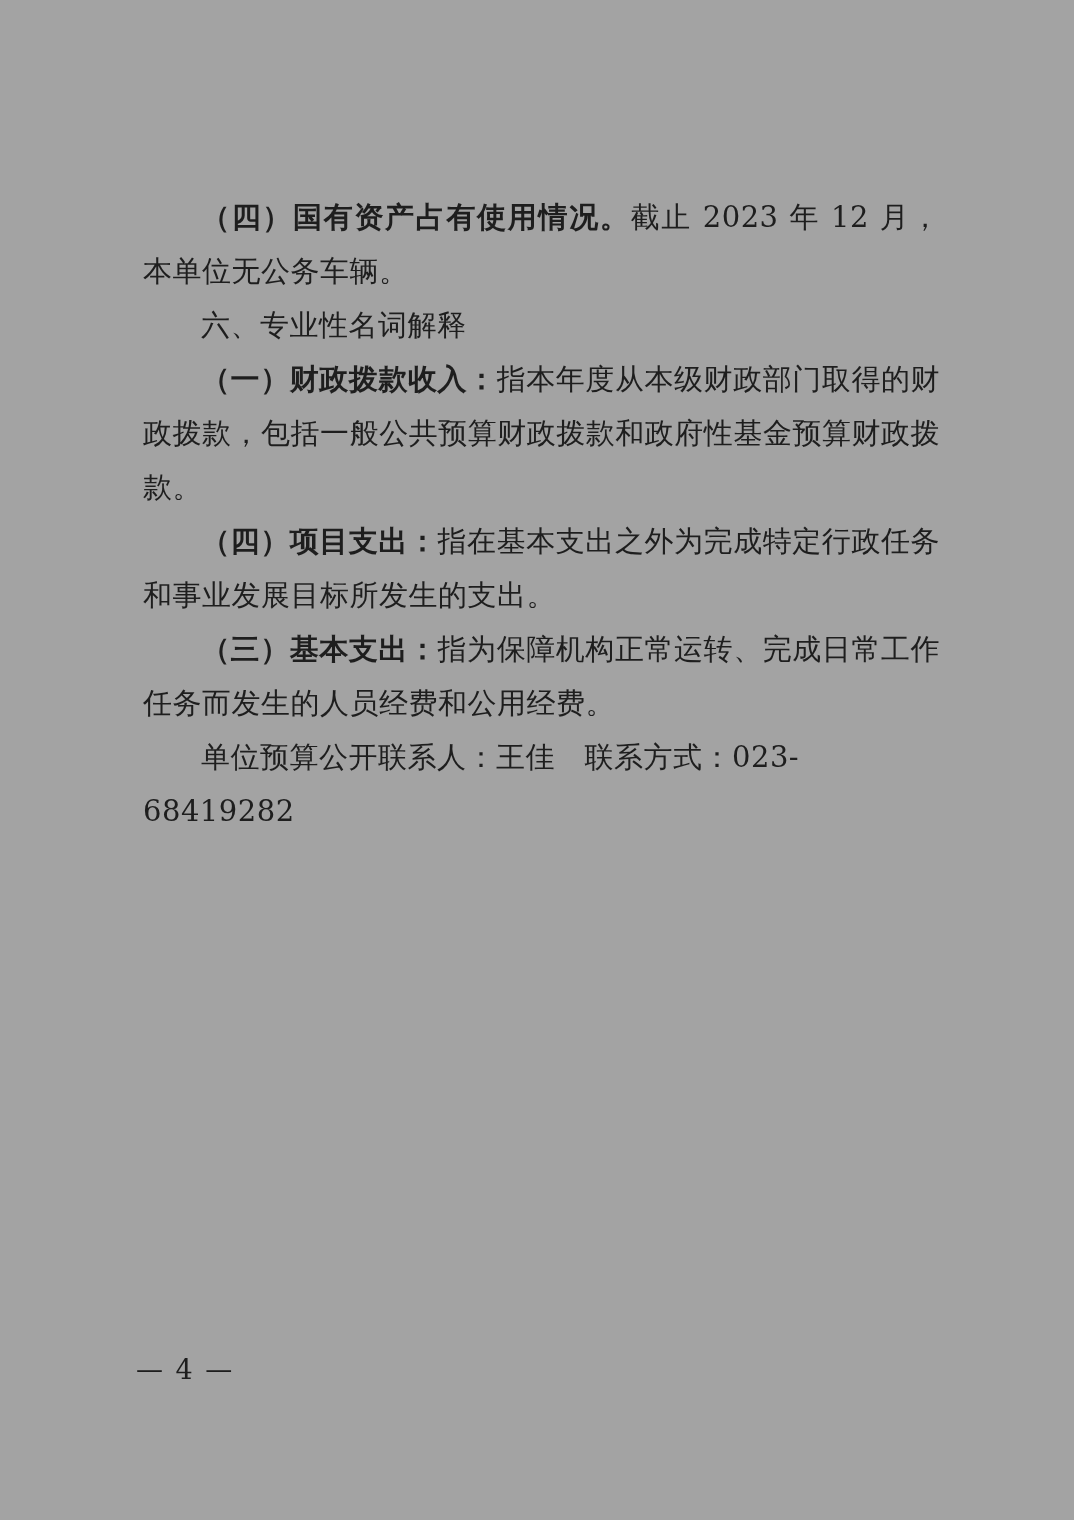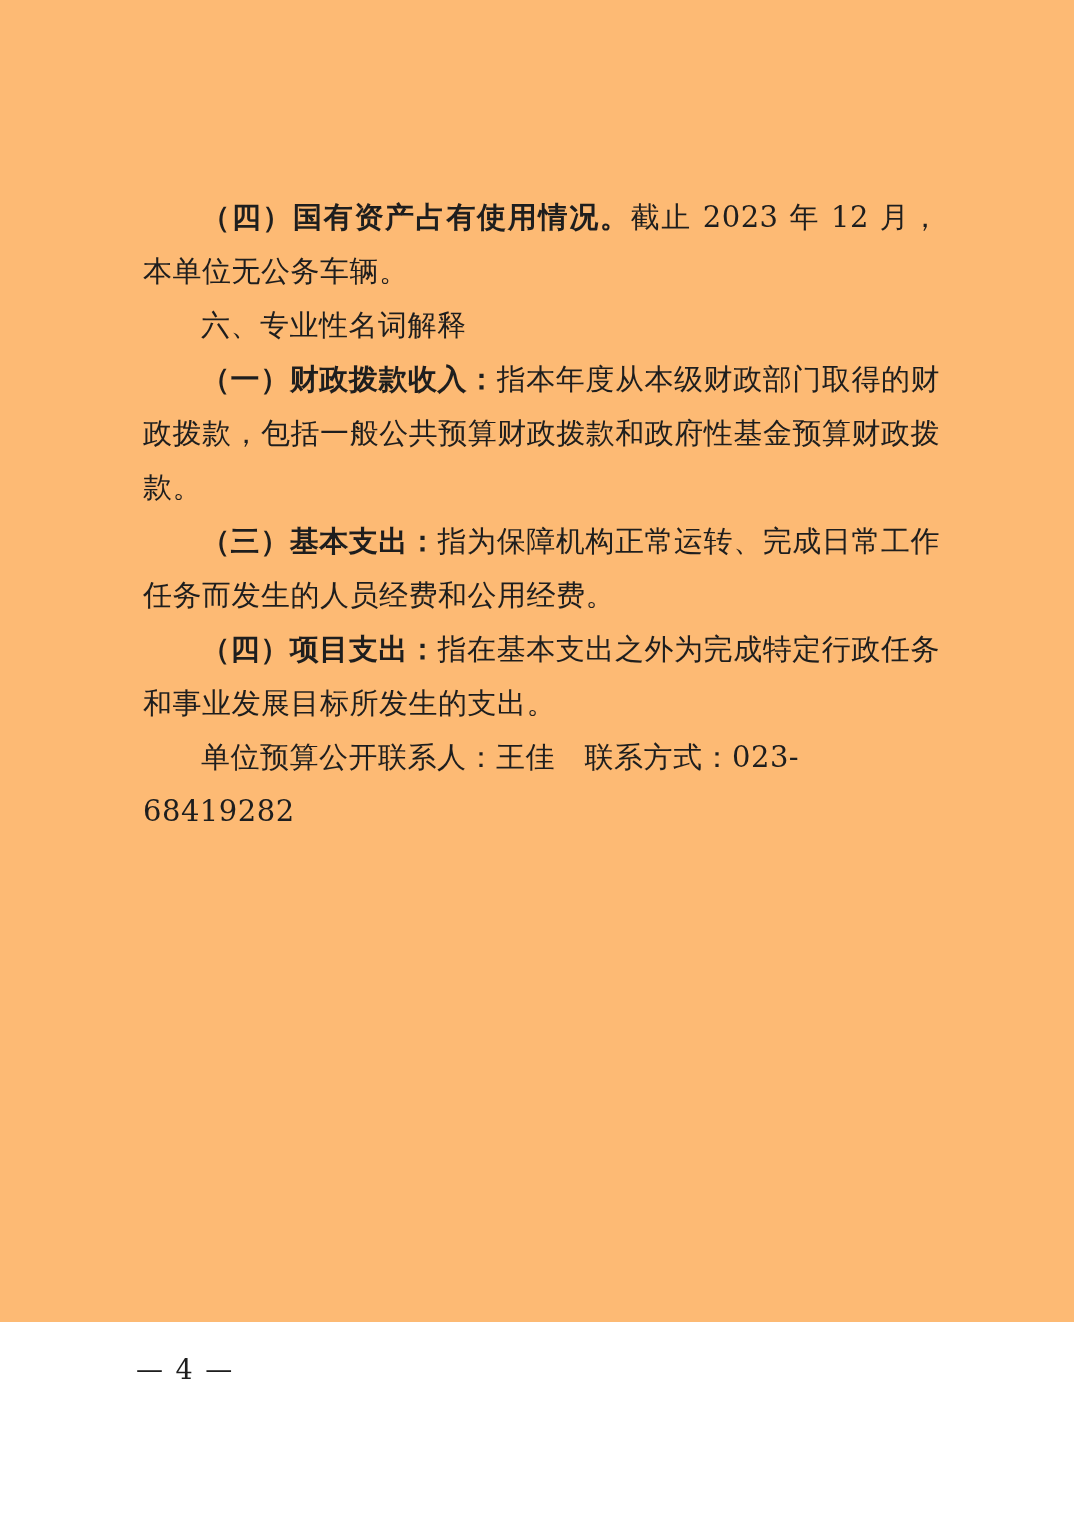--- a/index.html
+++ b/index.html
@@ -12,22 +12,22 @@
     height: 1520px;
     position: relative;
     font-family: "DejaVu Serif", "Liberation Serif", serif;
     color: #1e1e1e;
   }
   .doc-page {
     position: absolute;
     left: 0;
     top: 0;
     width: 1074px;
-    height: 1322px;
-    background: #fdba74;
+    height: 1520px;
+    background: #a3a3a3;
   }
   .content {
     position: absolute;
     left: 143px;
     top: 190px;
     width: 797px;
   }
   .para {
     margin: 0;
     font-size: 29px;
@@ -78,25 +78,25 @@
     </p>
 
     <p class="heading">六、专业性名词解释</p>
 
     <p class="para">
       <span class="lead">（一）财政拨款收入：</span><span>指本年度从本级财政部门取得的财政拨款，包括一般公共预算财政拨款和政府性基金预算财政拨款。</span>
     </p>
 
 
     <p class="para">
-      <span class="lead">（三）基本支出：</span><span>指为保障机构正常运转、完成日常工作任务而发生的人员经费和公用经费。</span>
+      <span class="lead">（四）项目支出：</span><span>指在基本支出之外为完成特定行政任务和事业发展目标所发生的支出。</span>
     </p>
 
     <p class="para">
-      <span class="lead">（四）项目支出：</span><span>指在基本支出之外为完成特定行政任务和事业发展目标所发生的支出。</span>
+      <span class="lead">（三）基本支出：</span><span>指为保障机构正常运转、完成日常工作任务而发生的人员经费和公用经费。</span>
     </p>
 
 
     <p class="contact">单位预算公开联系人：王佳　联系方式：023-68419282</p>
 
   </div>
 
   <div class="page-footer">— 4 —</div>
 
 </div>

